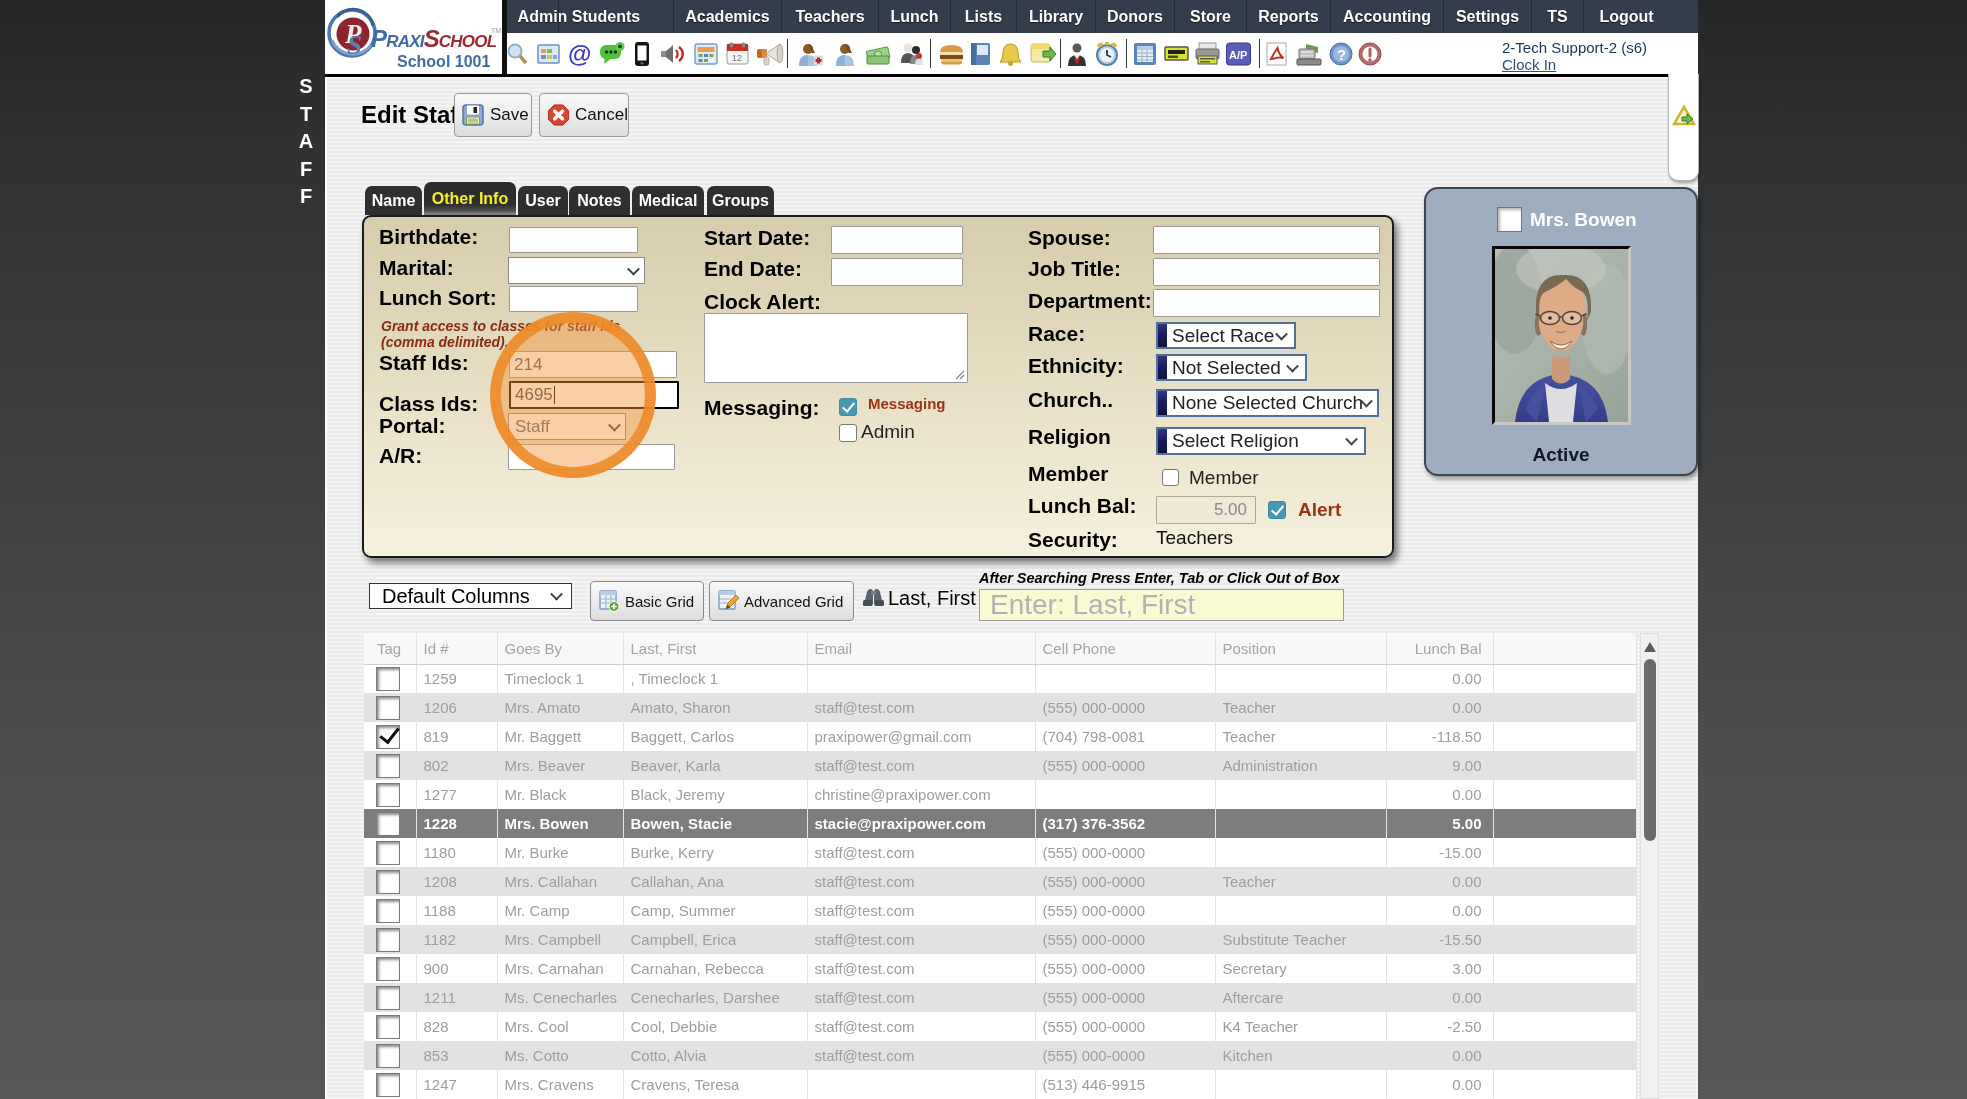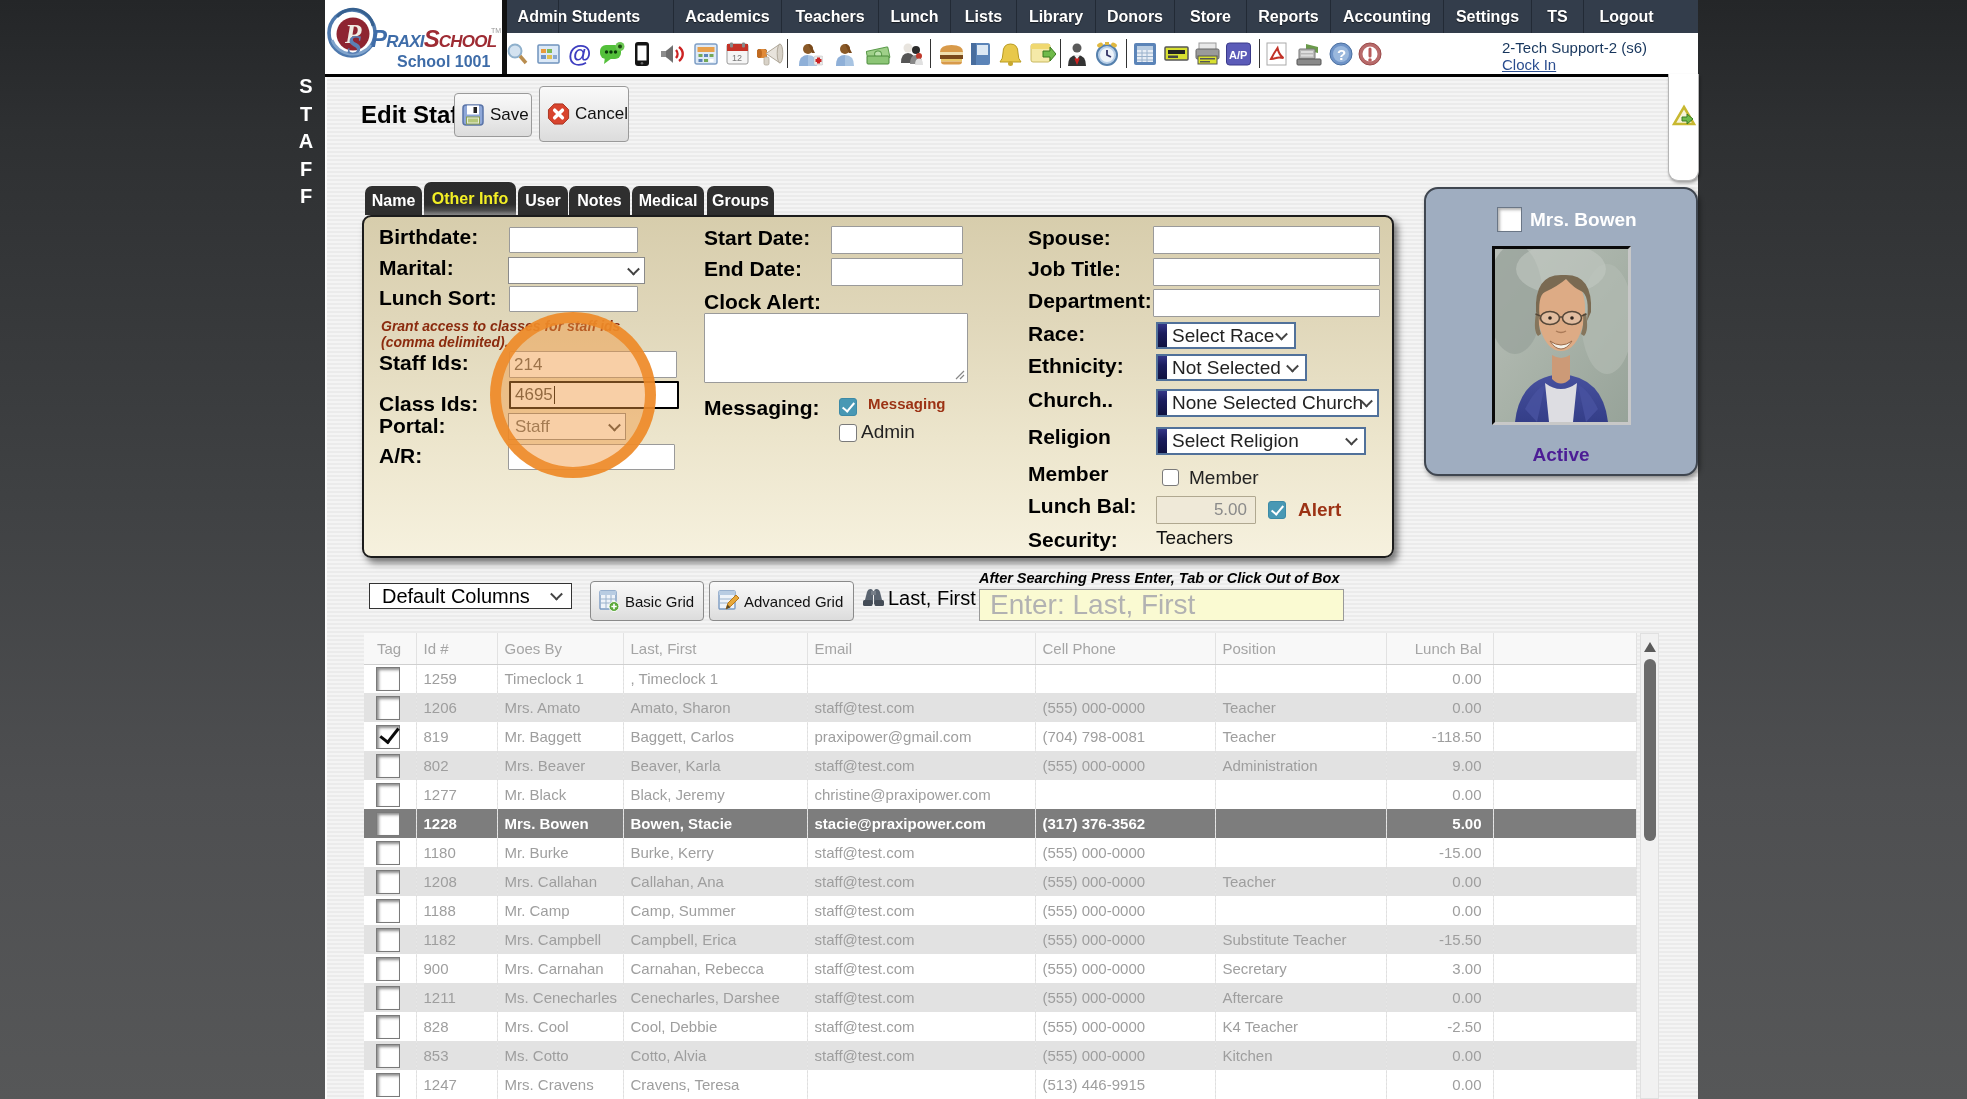--- a/index.html
+++ b/index.html
@@ -307,21 +307,21 @@
     <div class="btn" style="left:127px;top:16px;width:78px;height:44px;">
       <svg width="24" height="24" viewBox="0 0 24 24" style="margin-left:6px;">
           <rect x="2" y="2" width="20" height="20" rx="3" fill="#8fa8d8" stroke="#5a74a8" stroke-width="1.5"></rect>
           <rect x="6" y="2.5" width="12" height="9" fill="#fff"></rect>
           <rect x="12.5" y="4" width="3.5" height="6" fill="#222"></rect>
           <rect x="5.5" y="14" width="13" height="7" fill="#e8edda" stroke="#8aa050"></rect>
           <rect x="7" y="15.5" width="10" height="4" fill="#b5c87a"></rect>
         </svg>
       <span style="margin-left:5px;">Save</span>
       </div>
-    <div class="btn" style="left:212px;top:9px;width:90px;height:56px;">
+    <div class="btn" style="left:212px;top:16px;width:90px;height:44px;">
       <svg width="24" height="24" viewBox="0 0 24 24" style="margin-left:7px;">
           <polygon points="7.5,1.5 16.5,1.5 22.5,7.5 22.5,16.5 16.5,22.5 7.5,22.5 1.5,16.5 1.5,7.5" fill="#d8442e" stroke="#a8321e"></polygon>
           <path d="M8 8 L16 16 M16 8 L8 16" stroke="#fff" stroke-width="3.6" stroke-linecap="round"></path>
         </svg>
       <span style="margin-left:5px;">Cancel</span>
       </div>
 
     <div id="sidetab">
       <svg width="26" height="26" viewBox="0 0 26 26" style="position:absolute;left:3px;top:30px;">
           <polygon points="12,3 22,20 2,20" fill="#f8f4d8" stroke="#c8b830" stroke-width="2.5"></polygon>
@@ -428,21 +428,21 @@
           <ellipse cx="77" cy="69" rx="9.5" ry="6.5" fill="none" stroke="#554738" stroke-width="1.6"></ellipse>
           <path d="M64.5 68 l 3 0 M45.5 67 l -5 -2 M86.5 67 l 5 -2" stroke="#554738" stroke-width="1.4" fill="none"></path>
           <circle cx="55" cy="69" r="1.8" fill="#2e241c"></circle>
             <circle cx="77" cy="69" r="1.8" fill="#2e241c"></circle>
           <path d="M61 82 q 5 3 10 0" stroke="#aa7a58" stroke-width="1.4" fill="none"></path>
           <path d="M55 92 q 11 8 22 0 q -5 8 -11 8 q -6 0 -11 -8" fill="#f5f2ea" stroke="#996a4a" stroke-width="1"></path>
           <path d="M30 160 q 10 -20 20 -24 l -8 37 Z" fill="#47519e" opacity="0.9"></path>
           <path d="M103 160 q -10 -20 -20 -24 l 8 37 Z" fill="#47519e" opacity="0.9"></path>
         </svg>
       </div>
-      <div style="position:absolute;left:0;top:255px;width:100%;text-align:center;font-size:19px;font-weight:bold;color:#4c1d95;">Active</div>
+      <div style="position:absolute;left:0;top:255px;width:100%;text-align:center;font-size:19px;font-weight:bold;color:#0f172a;">Active</div>
     </div>
     <div id="circle"></div>
 
     <div class="fselect" style="left:42px;top:506px;width:203px;height:26px;border:1px solid #333;font-size:20px;color:#000;padding-left:12px;">Default Columns<i class="chev" style="right:10px;"></i></div>
     <div class="btn" style="left:263px;top:504px;width:114px;height:40px;font-size:15px;border-color:#8a8a8a;">
       <svg width="22" height="22" viewBox="0 0 22 22" style="margin-left:7px;">
           <rect x="2" y="1" width="16" height="18" rx="1" fill="#eef3f9" stroke="#7a9ac2" stroke-width="1.4"></rect>
           <rect x="2" y="1" width="16" height="4" fill="#b8cce2"></rect>
           <line x1="2" y1="9" x2="18" y2="9" stroke="#9ab2cc"></line>
           <line x1="2" y1="13" x2="18" y2="13" stroke="#9ab2cc"></line>

